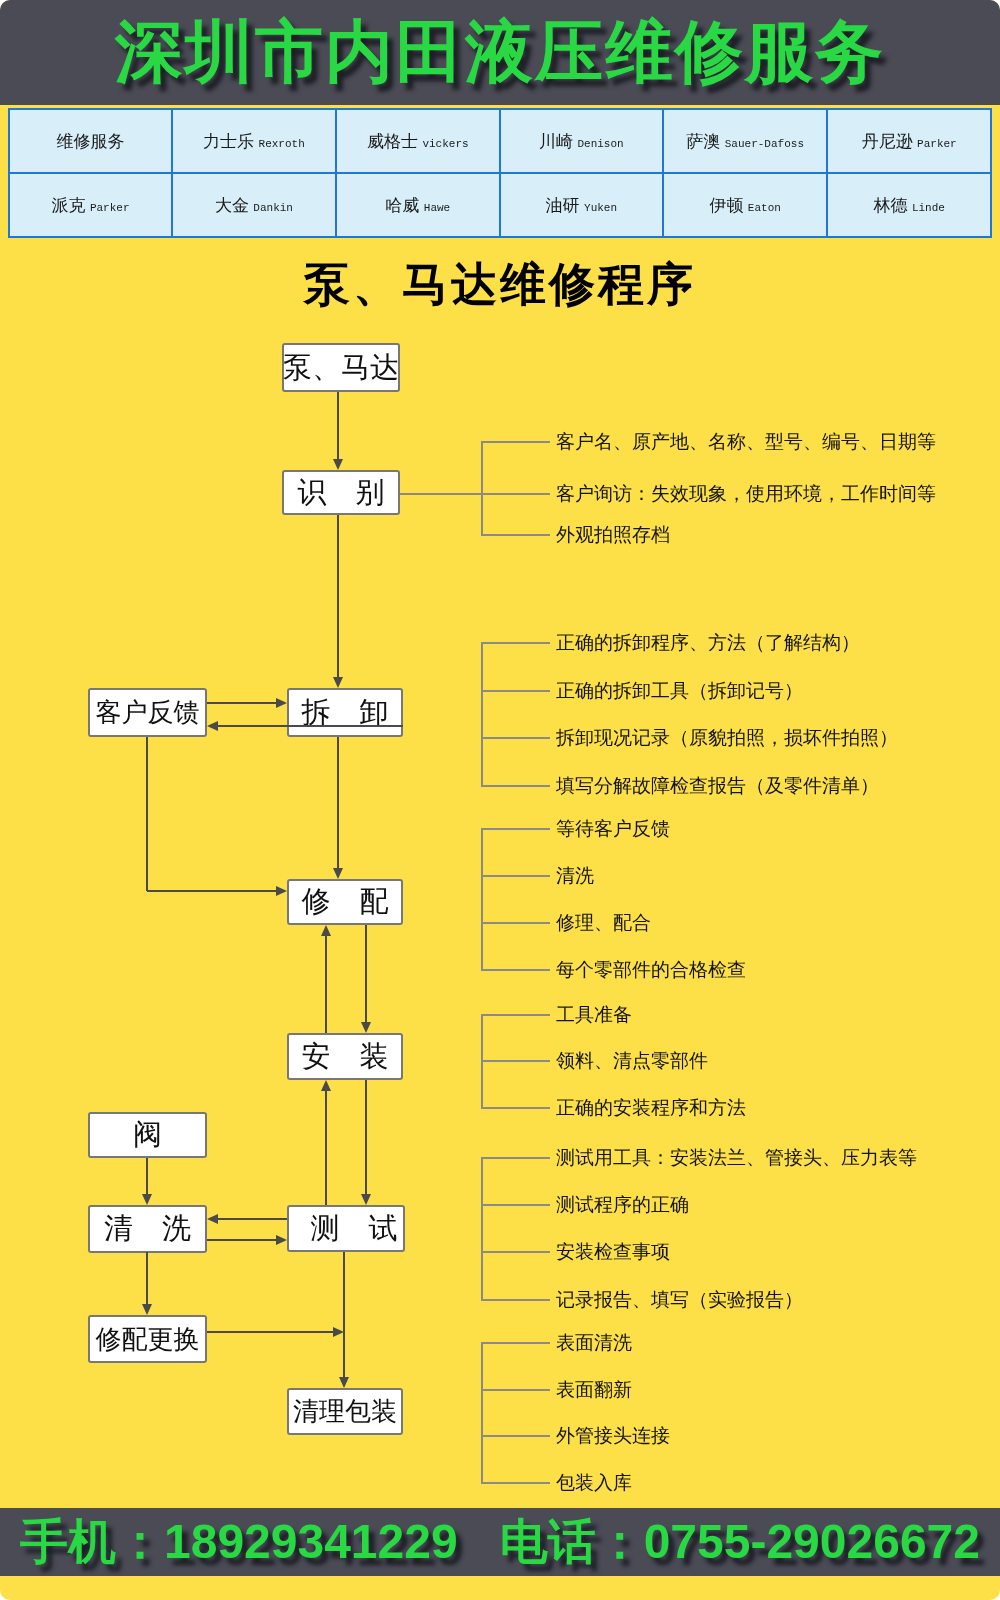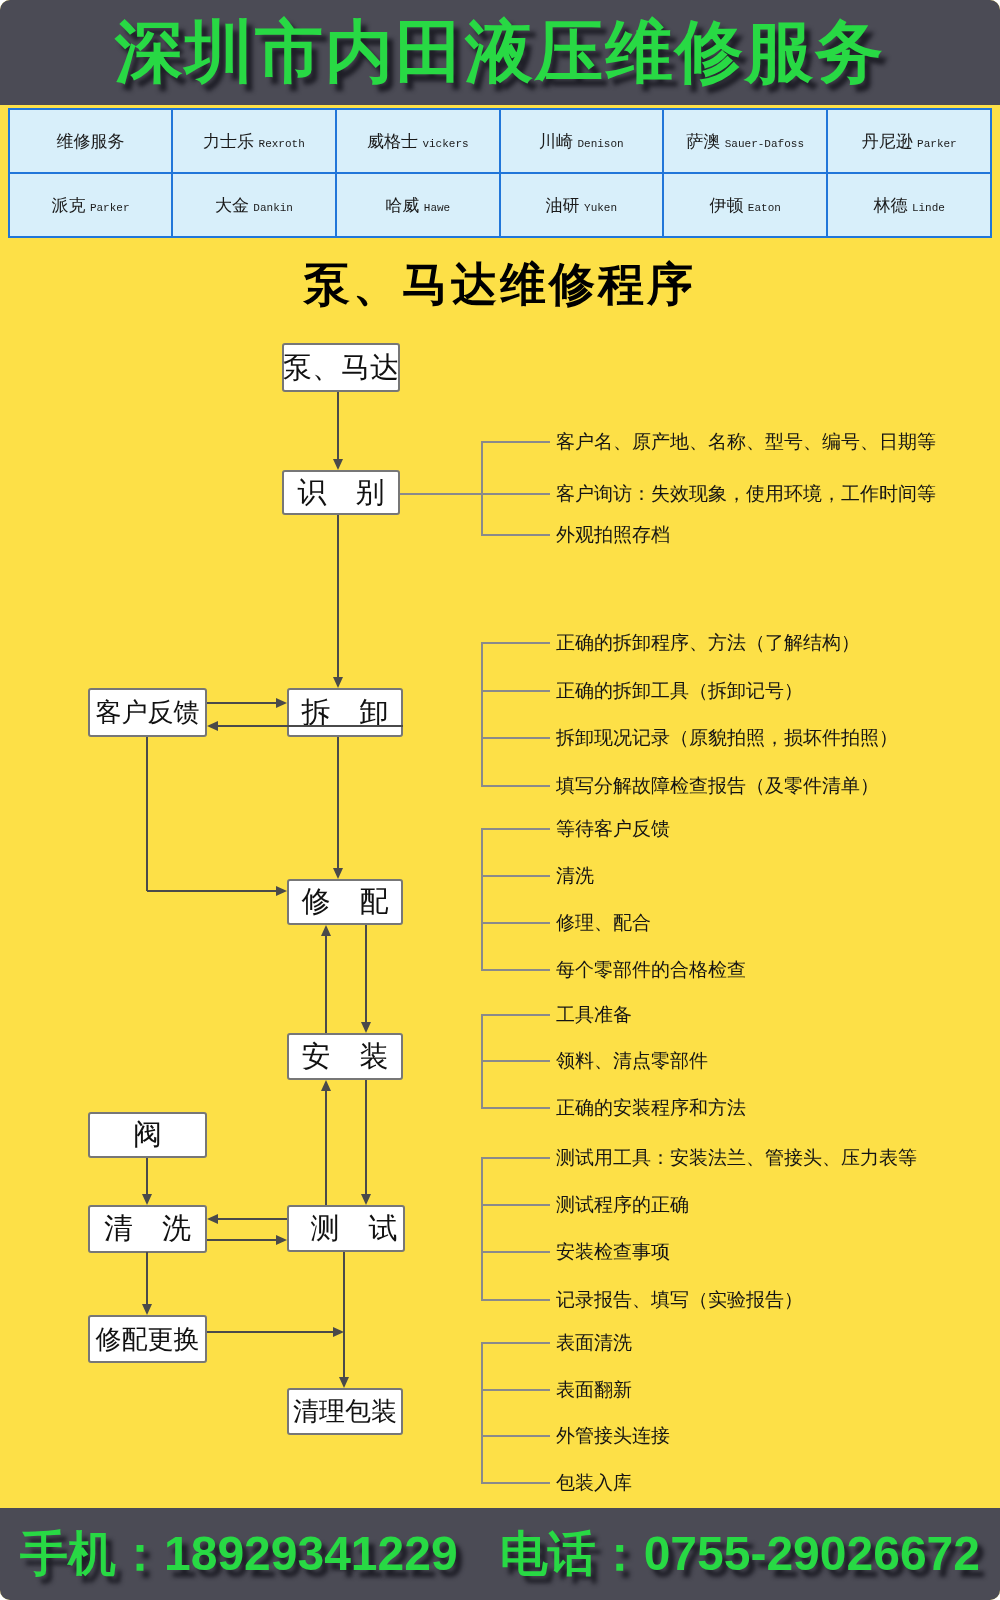--- a/index.html
+++ b/index.html
@@ -3,21 +3,21 @@
 <meta charset="utf-8">
 <style>
   html,body{margin:0;padding:0;background:#ffffff;}
   .page{position:relative;width:1000px;height:1600px;background:#fde047;overflow:hidden;
         font-family:"Liberation Sans","DejaVu Sans",sans-serif;color:#111;border-radius:10px;}
 
   
   .banner{position:absolute;left:0;width:1000px;background:#4b4b55;
           display:flex;align-items:center;justify-content:center;}
   .banner.top{top:0;height:105px;}
-  .banner.bottom{top:1508px;height:92px;}
+  .banner.bottom{top:1508px;height:68px;}
   .banner .green{color:#28d944;font-weight:bold;white-space:nowrap;
                  text-shadow:6px 7px 4px rgba(22,22,30,0.85);}
   .banner.top .green{font-size:68px;letter-spacing:2px;}
   .banner.bottom .green{font-size:48px;}
   .banner.bottom .phone-part{margin-left:42px;}
 
   
   .brand-table{position:absolute;left:8px;top:108px;width:984px;border-collapse:collapse;
                background:#d8effa;}
   .brand-table td{border:2px solid #2176d9;background:#d8effa;width:164px;height:62px;

